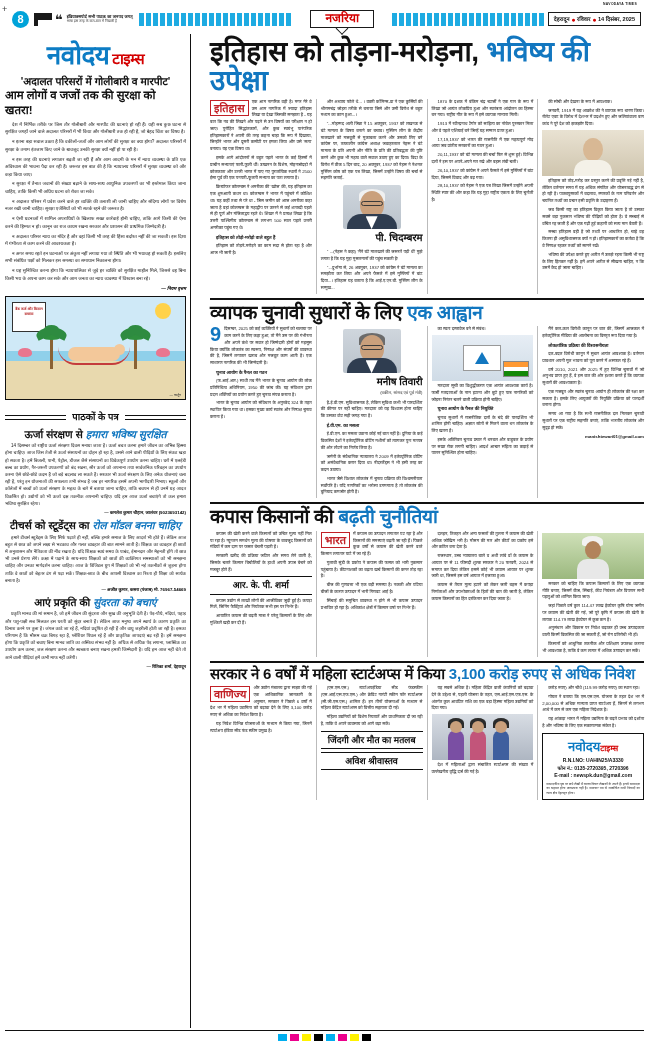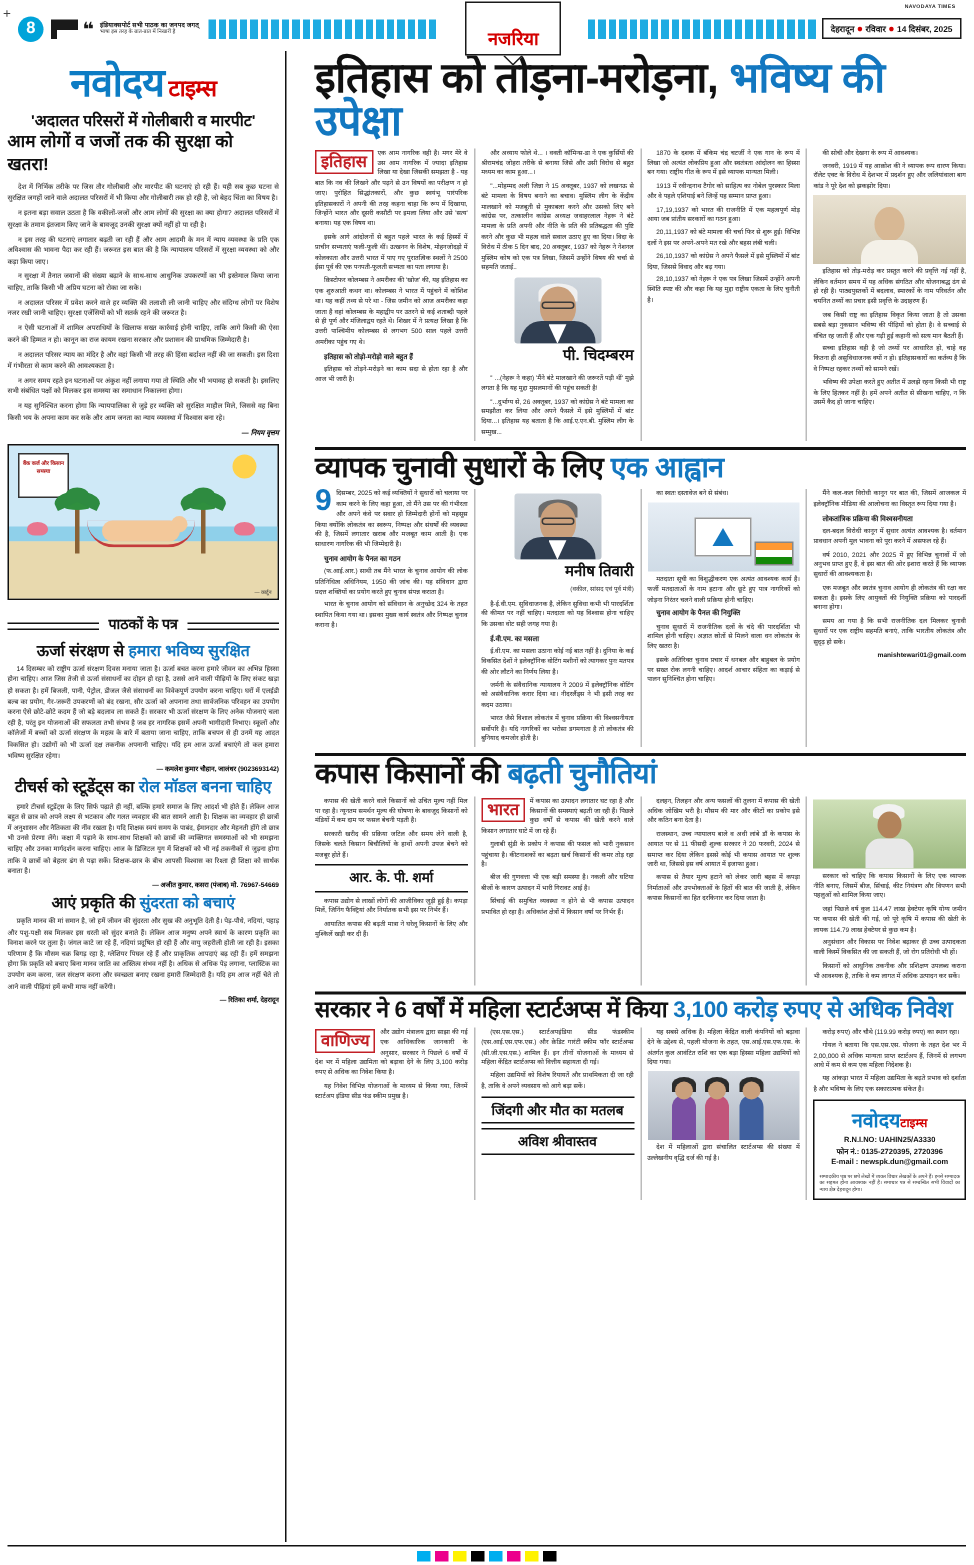--- a/index.html
+++ b/index.html
@@ -29,21 +29,21 @@
   .tagline .t1 { font-size: 4.2px; font-weight: bold; color: #111; letter-spacing: .1px; display:block; }
   .tagline .t2 { font-size: 3.6px; color: #333; display:block; }
 
   .stripe { flex: 1 1 auto; height: 13px; margin: 0 2px;
     background: repeating-linear-gradient(90deg, #1eabe2 0 5px, #ffffff 5px 7px); }
   .stripe.left { margin-left: 6px; }
 
   .section-tab-wrap { position: relative; flex: 0 0 auto; width: 96px; display:flex; justify-content:center; }
   .section-tab {
     border: 1.6px solid #1a1a1a; background: #fff; color: #d40000;
-    font-weight: bold; font-size: 12px; padding: 18px 14px 2px; line-height: 1.1;
+    font-weight: bold; font-size: 12px; padding: 1px 14px 2px; line-height: 1.1;
     position: relative; z-index: 3; white-space: nowrap;
   }
   .tab-notch { position: absolute; left: 50%; transform: translateX(-50%) rotate(45deg);
     bottom: -5px; width: 9px; height: 9px; background:#fff; border-right:1.6px solid #1a1a1a; border-bottom:1.6px solid #1a1a1a; z-index:2;}
 
   .dateline-box {
     border: 1px solid #1a1a1a; font-size: 5.6px; padding: 2px 5px; white-space: nowrap;
     font-weight: bold; color: #111; background: #fff; flex: 0 0 auto; margin-right:2px;
   }
   .dateline-box .dot { color: #d40000; font-size: 7px; vertical-align: middle; }
@@ -85,21 +85,21 @@
   .lotus { position:absolute; bottom:42px; width:14px; height:9px;}
   .lotus:before { content:""; position:absolute; inset:0; background:#e9768f; border-radius:50% 50% 40% 40%; }
   .c-sig { position:absolute; right:4px; bottom:2px; font-size:3.4px; color:#333;}
 
   
   .letters-head { text-align: center; margin-top: 6px; position: relative; }
   .letters-head span { font-size: 9.5px; font-weight: bold; background: #fff; padding: 0 6px; position: relative; z-index: 2; color:#111;}
   .letters-head:before { content:""; position:absolute; left:0; right:0; top:50%; border-top: 1px solid #111; border-bottom:1px solid #111; height:3px; }
 
   .letter-title { text-align: center; font-size: 10.5px; font-weight: bold; margin-top: 4px; line-height:1.2; color:#111;}
-  .letter-title .blue { color: #1277c0; }
+  .letter-title .blue { color: #1277c0; font-style: italic; }
   .letter-body { font-size: 4.5px; line-height: 1.6; text-align: justify; margin-top: 2px; color:#1a1a1a;}
   .letter-body p { text-indent: 6px; margin-bottom: 2px;}
   .letter-sign { text-align: right; font-size: 4.4px; font-weight: bold; margin-top: 1px; }
 
   
   .story { border-top: 2px solid #111; padding-top: 3px; }
   .story.first { border-top: none; }
   .head-main { font-size: 28px; font-weight: bold; line-height: 1.05; color: #111; letter-spacing:-0.3px;}
   .head-main .blue { color: #1277c0; }
   .head-mid { font-size: 19px; font-weight: bold; line-height: 1.08; color: #111; letter-spacing:-0.3px;}

